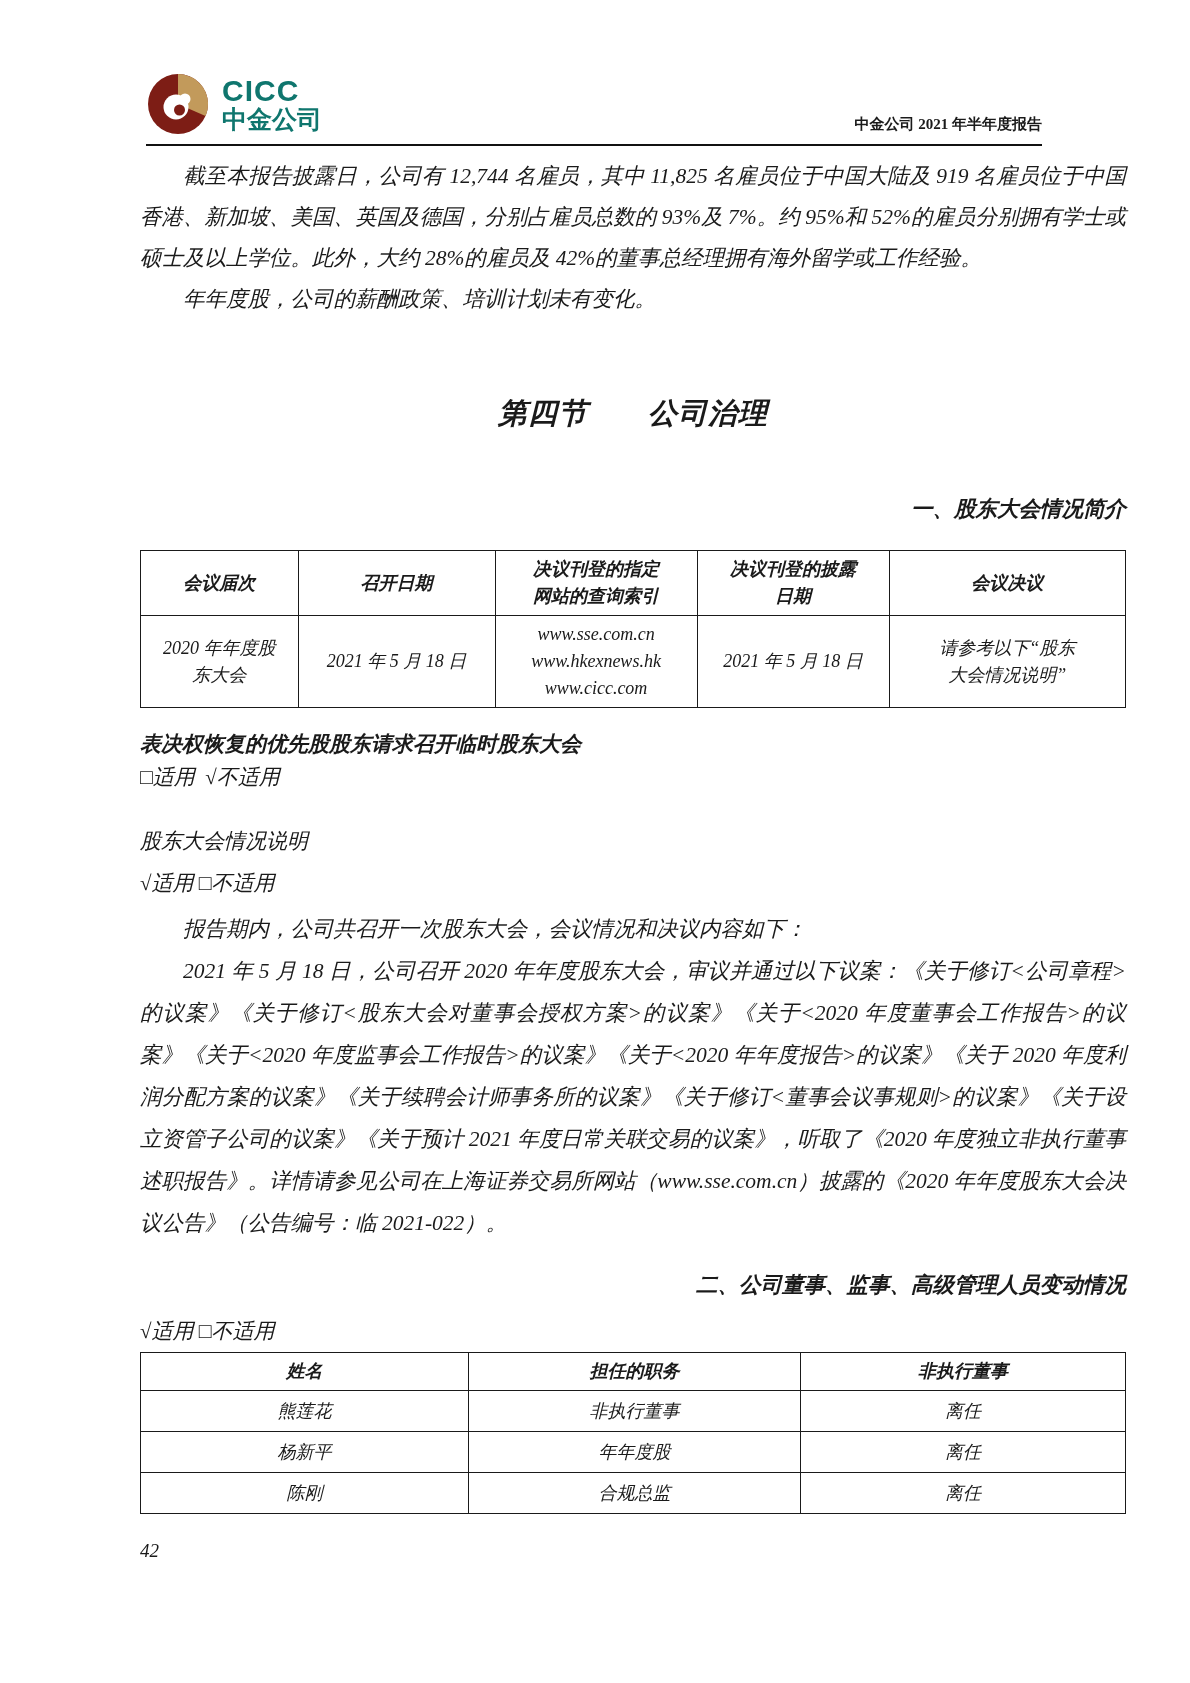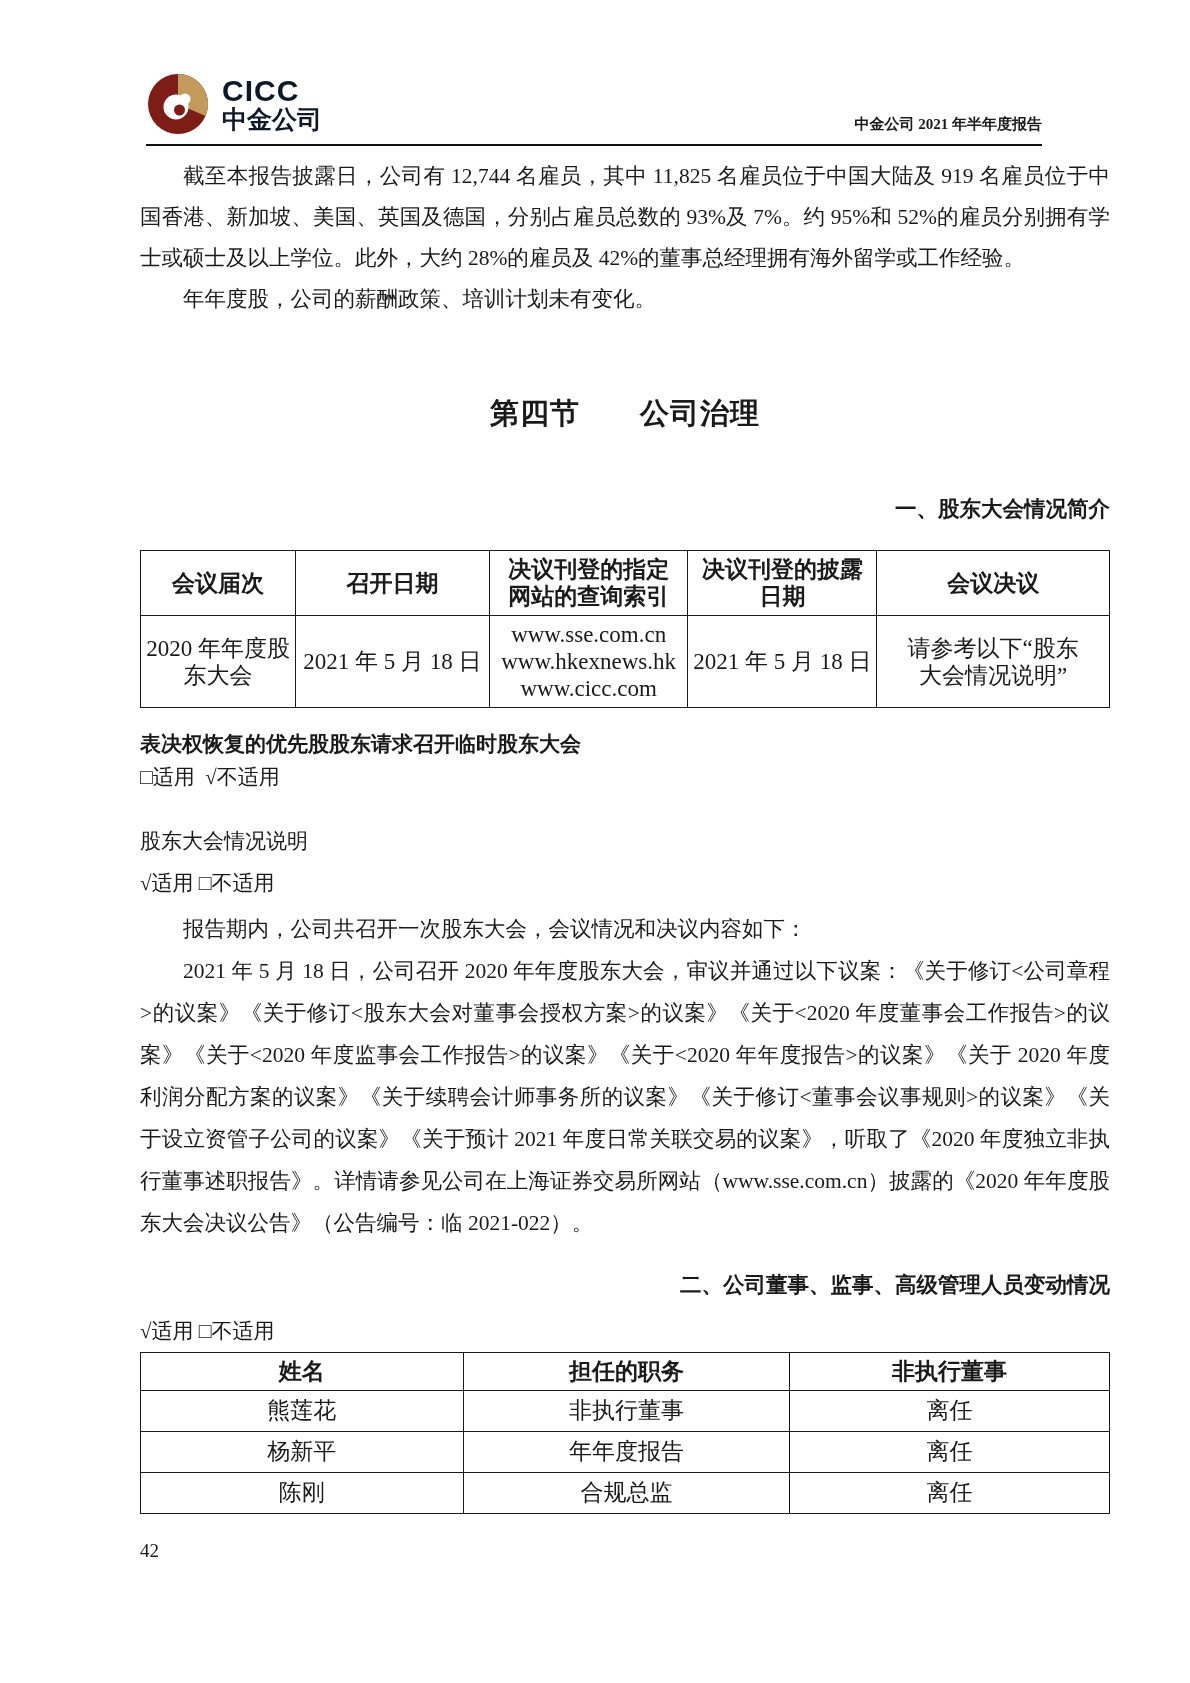--- a/index.html
+++ b/index.html
@@ -6,21 +6,21 @@
   .page{
     position:relative;
     width:1190px;height:1683px;
     margin:0 auto;
     background:#ffffff;
     overflow:hidden;
     font-family:"Liberation Serif","DejaVu Serif",serif;
     color:#1a1a1a;
     box-sizing:border-box;
   }
-  .margins{padding:0 80px 0 140px;}
+  .margins{padding:0 64px 0 140px;font-style:italic;}
 
   
   .hdr{padding:72px 148px 0 140px;}
   .hdr-row{display:flex;align-items:flex-end;justify-content:space-between;}
   .logo{display:flex;align-items:center;gap:12px;margin-left:6px;}
   .logo svg{width:64px;height:64px;display:block;}
   .logo-text{line-height:1.02;font-family:"Liberation Sans","DejaVu Sans",sans-serif;font-weight:bold;}
   .logo-latin{font-size:30px;letter-spacing:1px;}
   .logo-cn{font-size:25px;}
   .hdr-title{font-size:15px;padding-bottom:2px;font-weight:bold;}
@@ -48,21 +48,21 @@
     font-family:"Liberation Sans","DejaVu Sans",sans-serif;
   }
   .check-line{margin-top:4px;font-size:21px;line-height:30px;white-space:pre-wrap;}
   .plain-line{margin-top:34px;font-size:21px;line-height:30px;}
   .check-line2{margin-top:12px;font-size:21px;line-height:30px;white-space:pre-wrap;}
   .p-body{margin-top:10px;font-size:21.5px;line-height:42px;}
 
   
   table.doc{
     width:100%;border-collapse:collapse;table-layout:fixed;
-    font-size:23px;
+    font-size:18px;
   }
   table.doc th,table.doc td{
     border:1.6px solid #1a1a1a;
     text-align:center;vertical-align:middle;
     padding:5px 4px;white-space:pre-line;
   }
   table.doc th{font-weight:bold;line-height:27px;}
   .t1{margin-top:26px;}
   .t1 td{line-height:27px;}
   .t2{margin-top:6px;}
@@ -83,21 +83,21 @@
       <div class="logo">
         <span>
           <svg viewBox="0 0 64 64" aria-hidden="true">
             <circle cx="32" cy="32" r="30" fill="#7d1d15"></circle>
             <path d="M32 32 L32 2 A30 30 0 0 1 59.5 44 Z" fill="#c29a5b"></path>
             <circle cx="30" cy="35" r="12.5" fill="#ffffff"></circle>
             <circle cx="39" cy="27" r="5.5" fill="#ffffff"></circle>
             <circle cx="33.5" cy="38" r="5.5" fill="#7d1d15"></circle>
           </svg>
         </span>
-        <span class="logo-text" style="color:#0f172a;">
+        <span class="logo-text" style="color:#0f766e;">
           <div class="logo-latin">CICC</div>
           <div class="logo-cn">中金公司</div>
         </span>
       </div>
       <div class="hdr-title">中金公司 2021 年半年度报告</div>
     </div>
     <hr class="hdr-rule">
   </div>
 
   <div class="margins">
@@ -169,21 +169,21 @@
           </tr>
         </thead>
         <tbody>
           <tr>
             <td>熊莲花</td>
             <td>非执行董事</td>
             <td>离任</td>
           </tr>
           <tr>
             <td>杨新平</td>
-            <td>年年度报告</td>
+            <td>年年度股</td>
             <td>离任</td>
           </tr>
           <tr>
             <td>陈刚</td>
             <td>合规总监</td>
             <td>离任</td>
           </tr>
         </tbody>
       </table>
 

